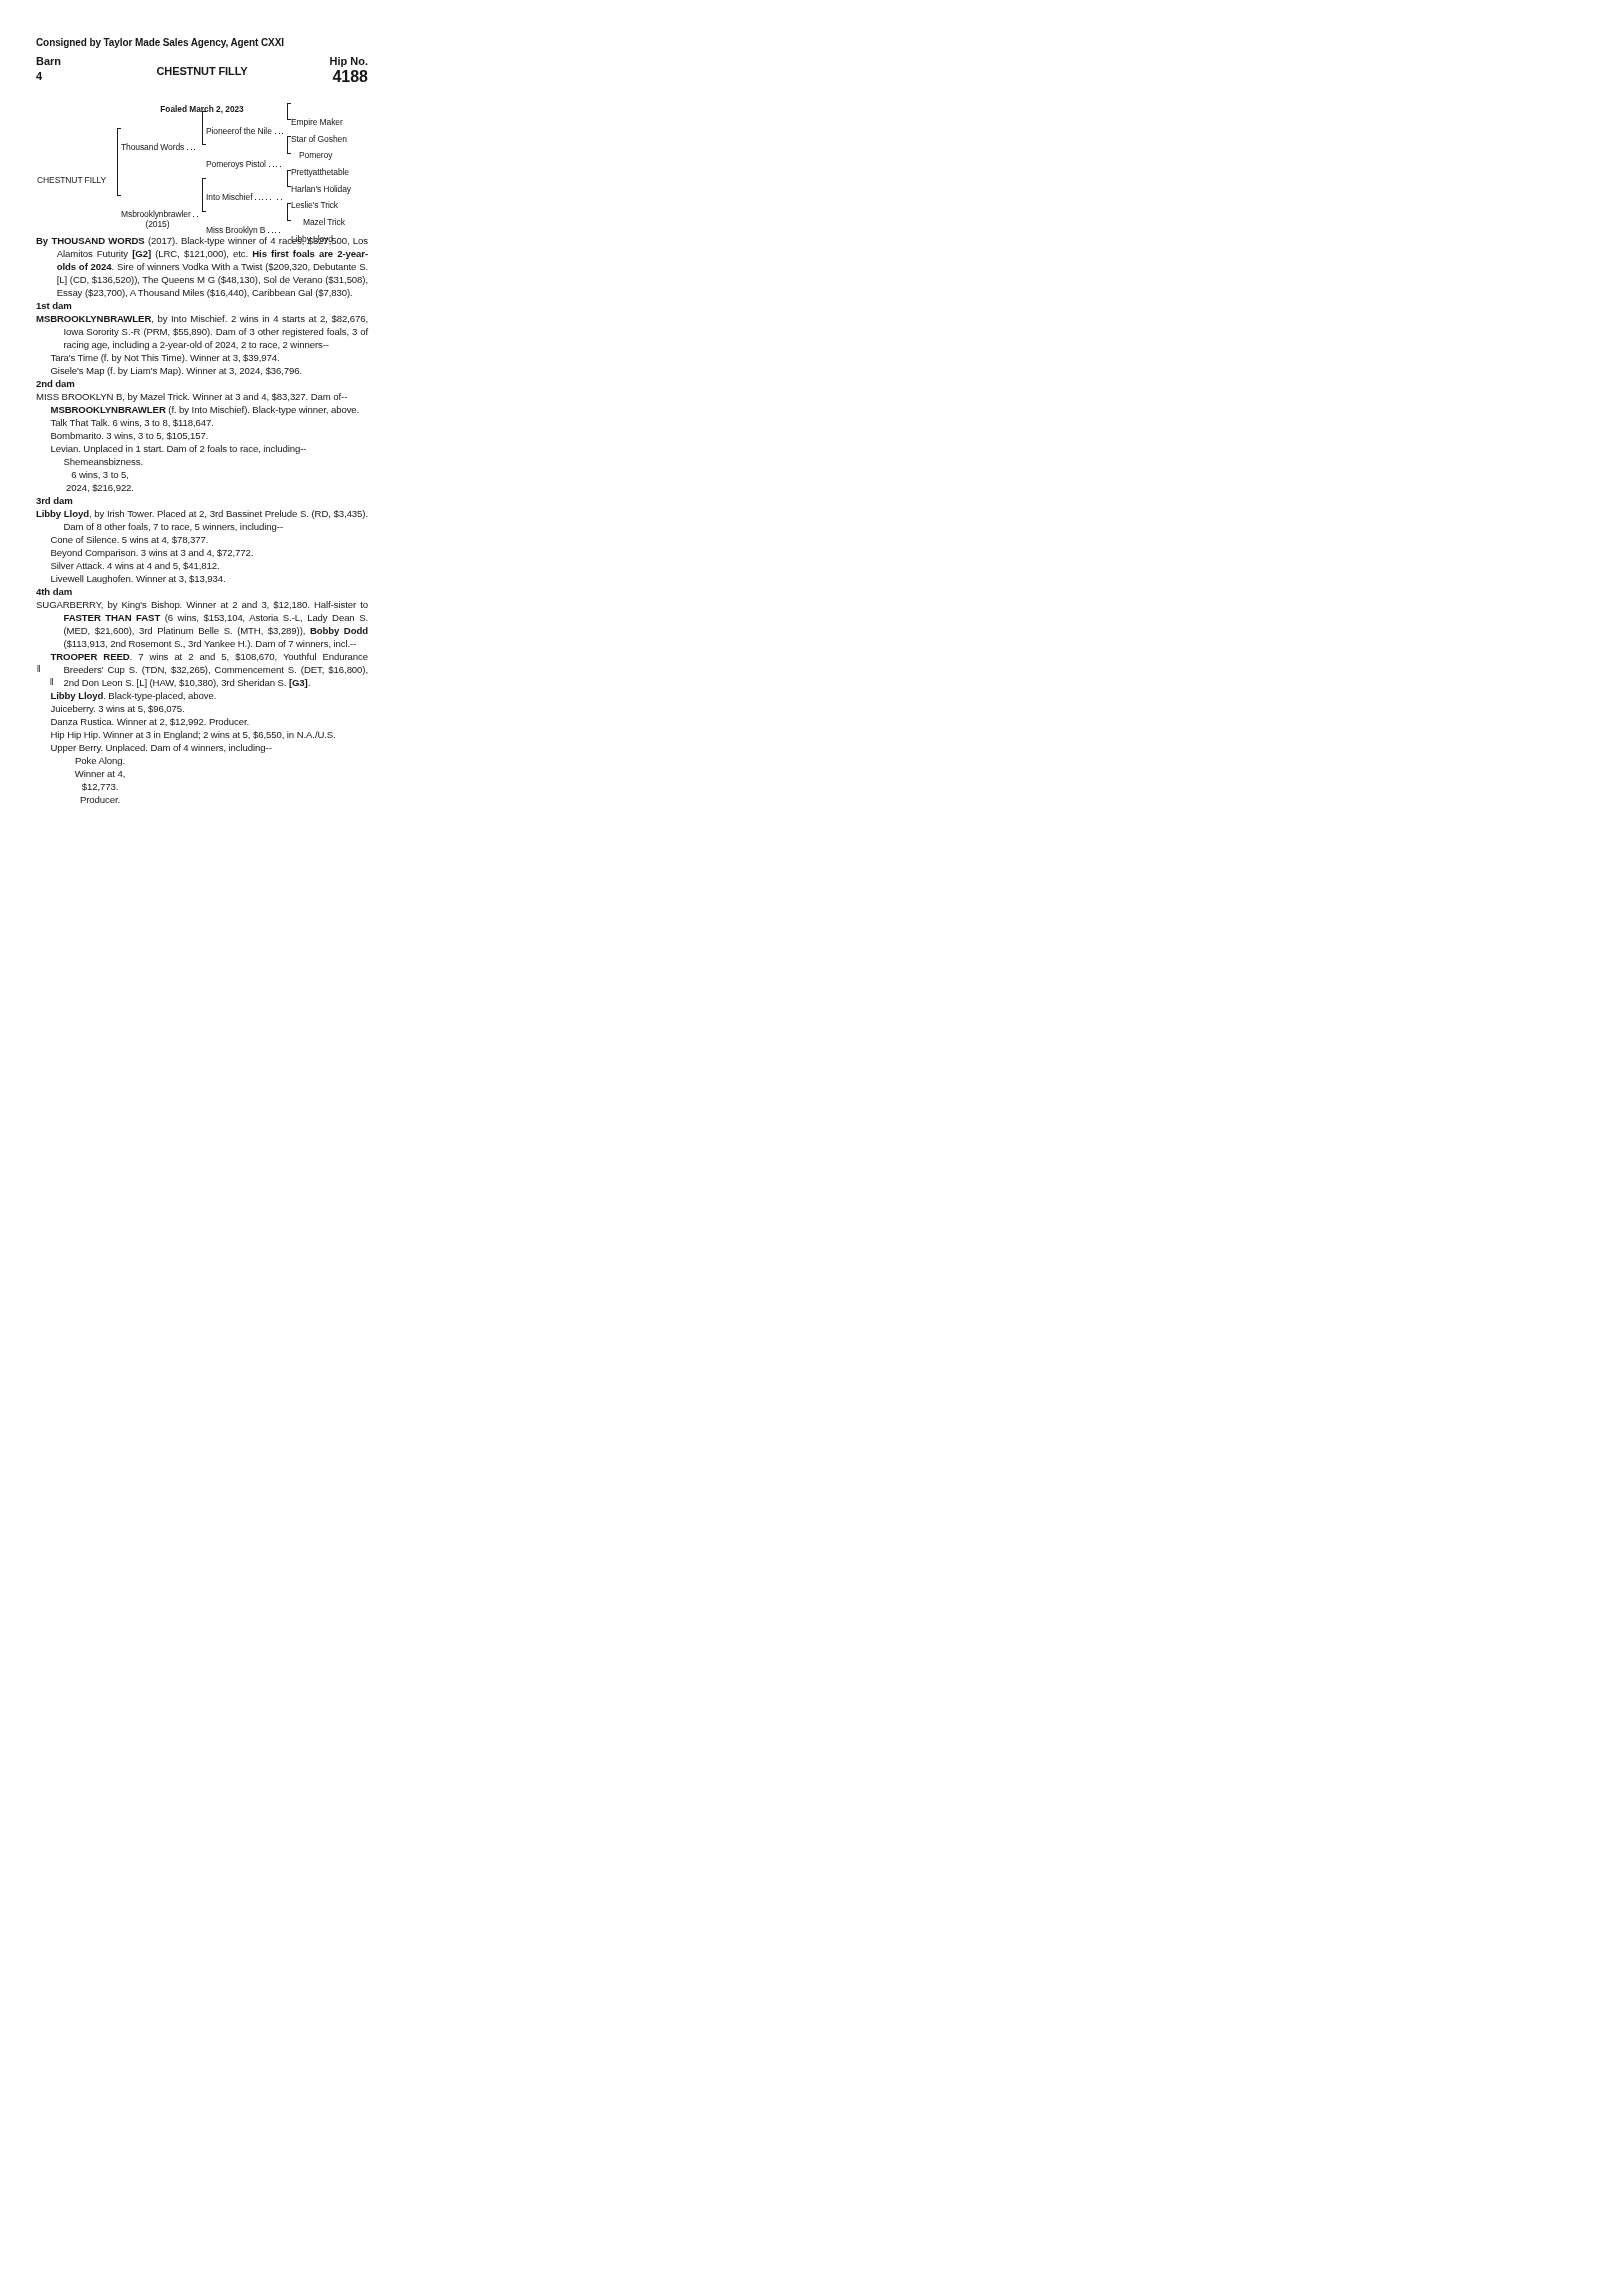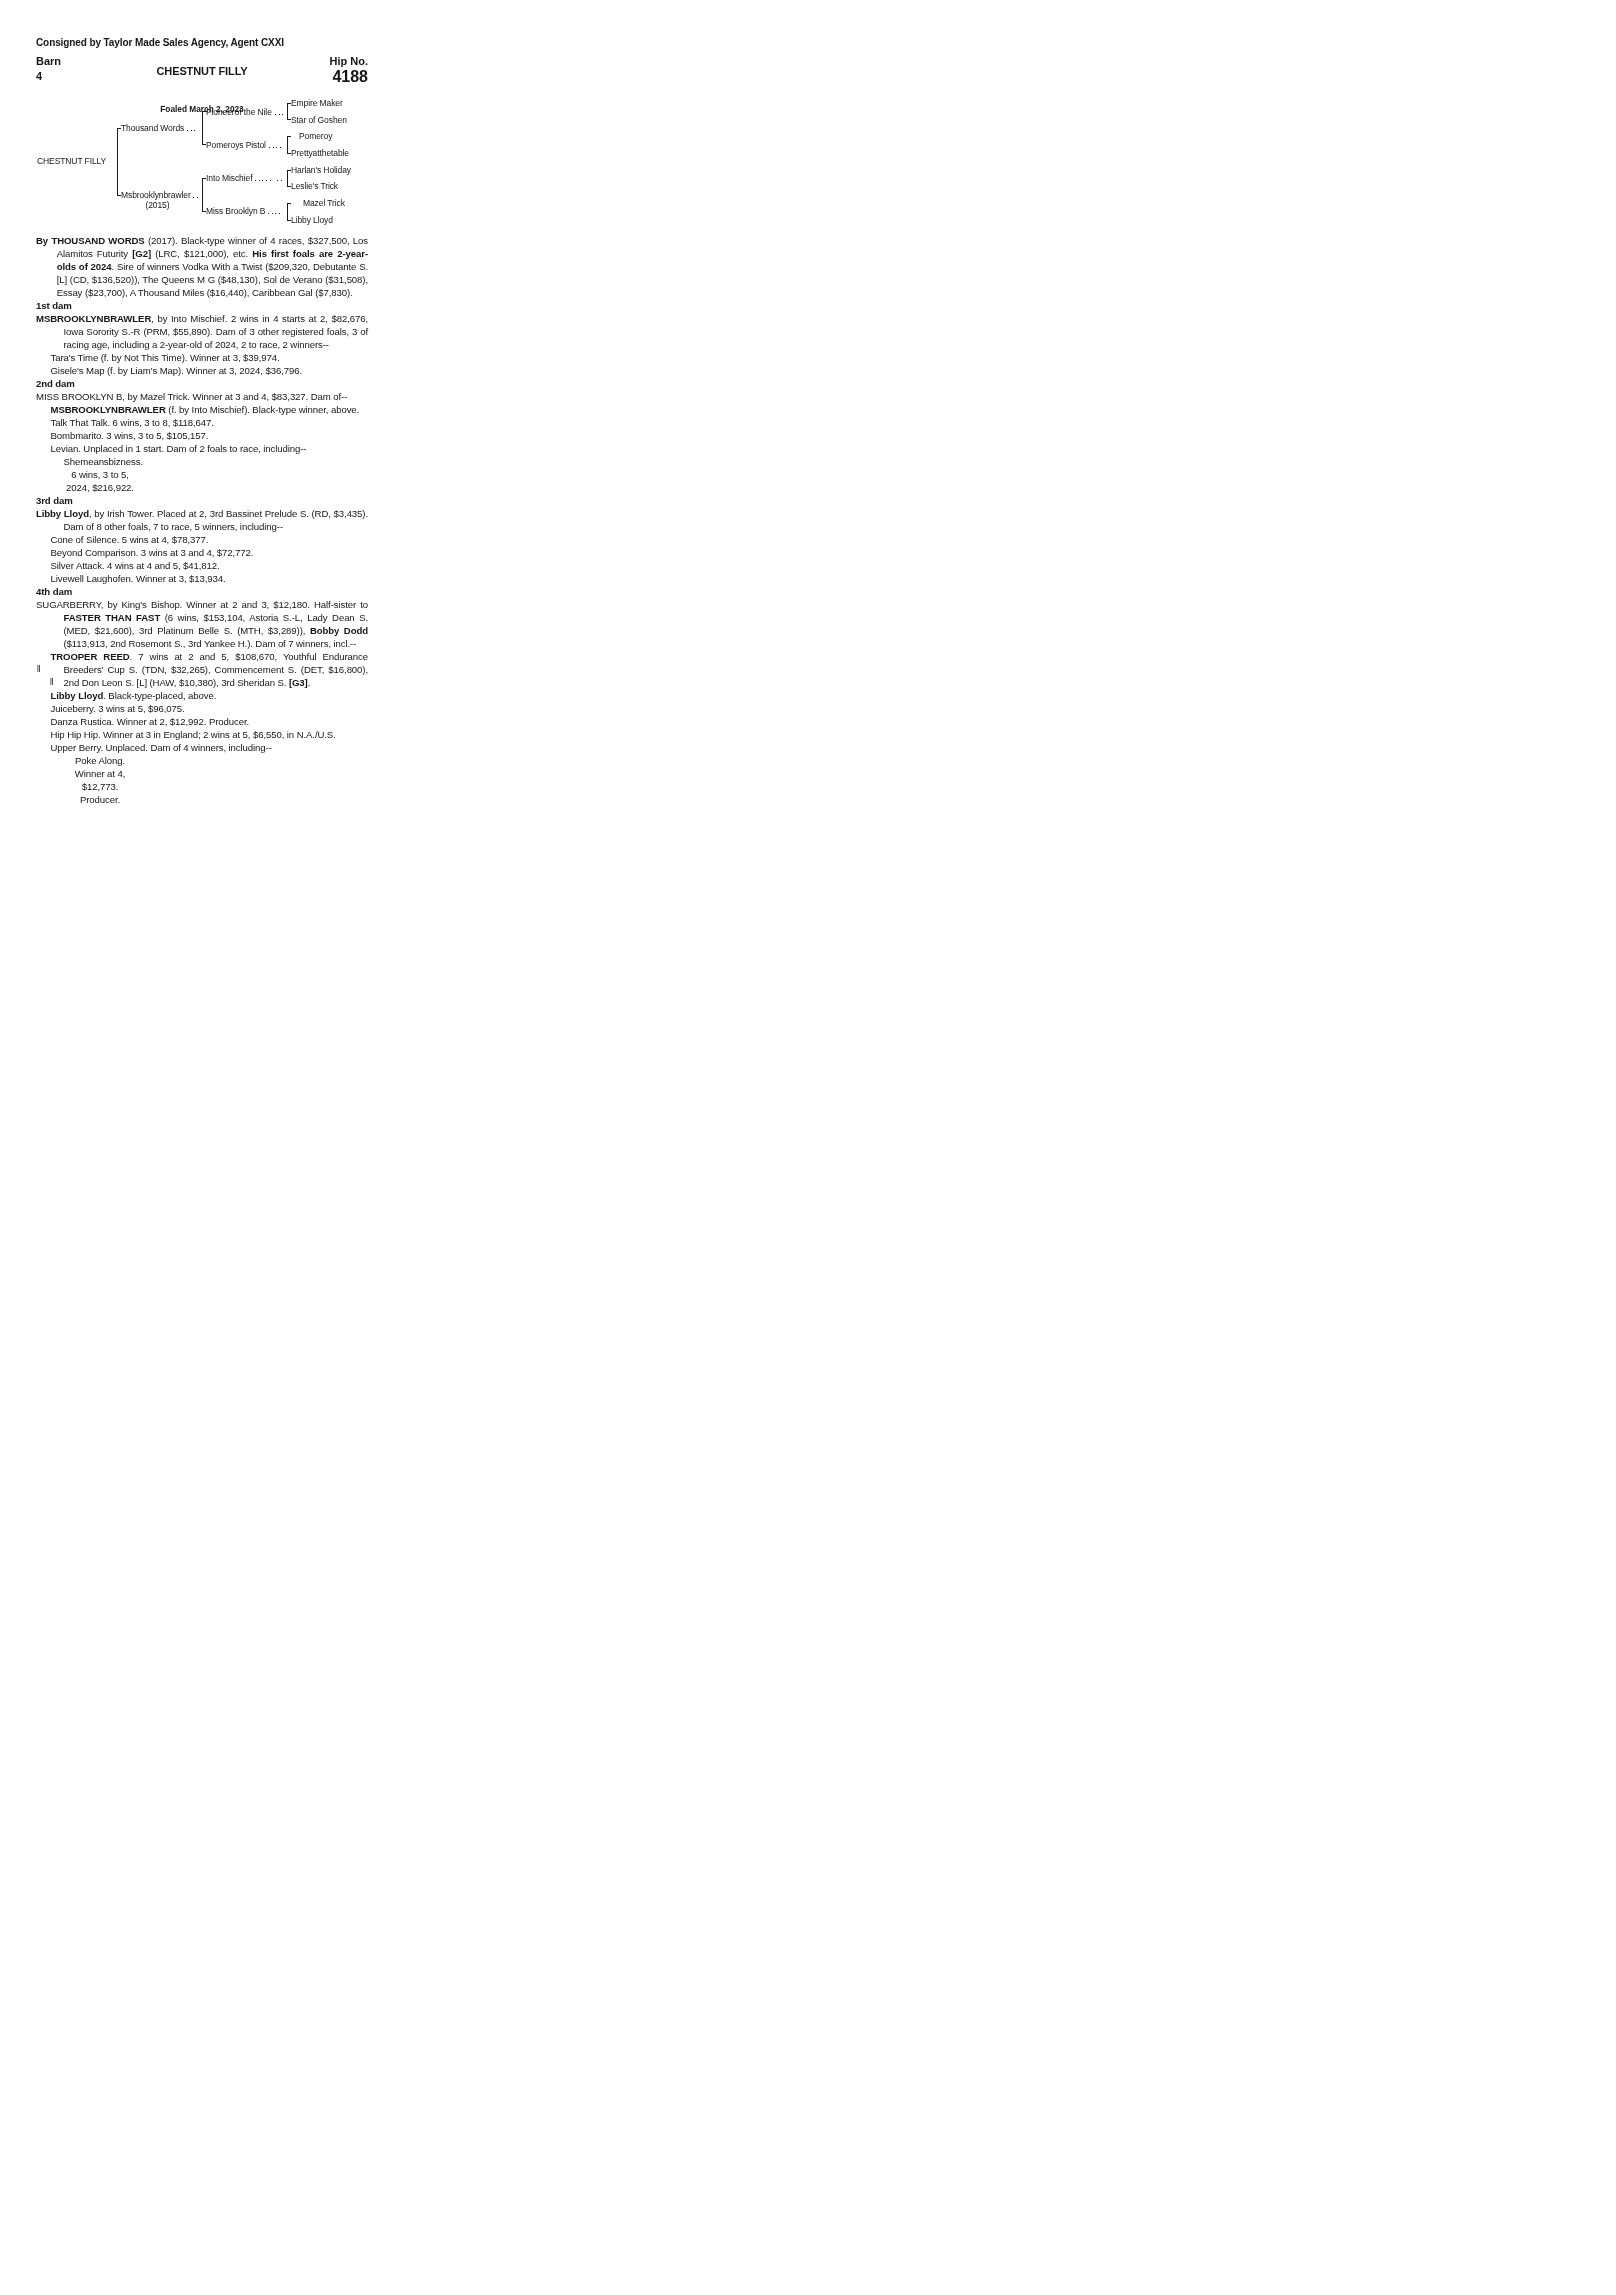--- a/index.html
+++ b/index.html
@@ -17,21 +17,21 @@
   }
   .hdr{position:relative;height:49px;}
   .barn{position:absolute;left:36px;top:5.5px;font-weight:700;font-size:11px;line-height:15.6px;}
   .hip{position:absolute;right:36px;top:5.5px;font-weight:700;font-size:11px;line-height:15.6px;text-align:right;}
   .hip .num{font-size:16px;}
   .title{position:absolute;left:0;right:0;top:16.5px;text-align:center;font-weight:700;font-size:11px;letter-spacing:-0.1px;line-height:13px;}
   .foaled{position:absolute;left:0;right:0;top:33px;text-align:center;font-weight:700;font-size:8.3px;line-height:10px;margin-top:23px;}
 
   
   .tree{position:relative;height:137px;font-size:8.5px;line-height:10px;letter-spacing:-0.1px;color:#161616;}
-  .tnode{position:absolute;white-space:nowrap;}
+  .tnode{position:absolute;white-space:nowrap;margin-top:19px;}
   .rowflex{display:flex;align-items:flex-end;width:100%;}
   .nm{white-space:nowrap;}
   .leader{flex:1 1 auto;height:0.9px;margin:0 2.3px 1.8px 2.8px;
     background-image:repeating-linear-gradient(90deg,#1c1c1c 0 0.9px,transparent 0.9px 3.7px);}
   .sub{width:73px;text-align:center;}
   .subject{left:37px;top:59px;}
   .g1{left:121px;width:79px;}
   .p1{top:26px;}
   .p2{top:93px;}
   .g2{left:206px;width:79px;}

